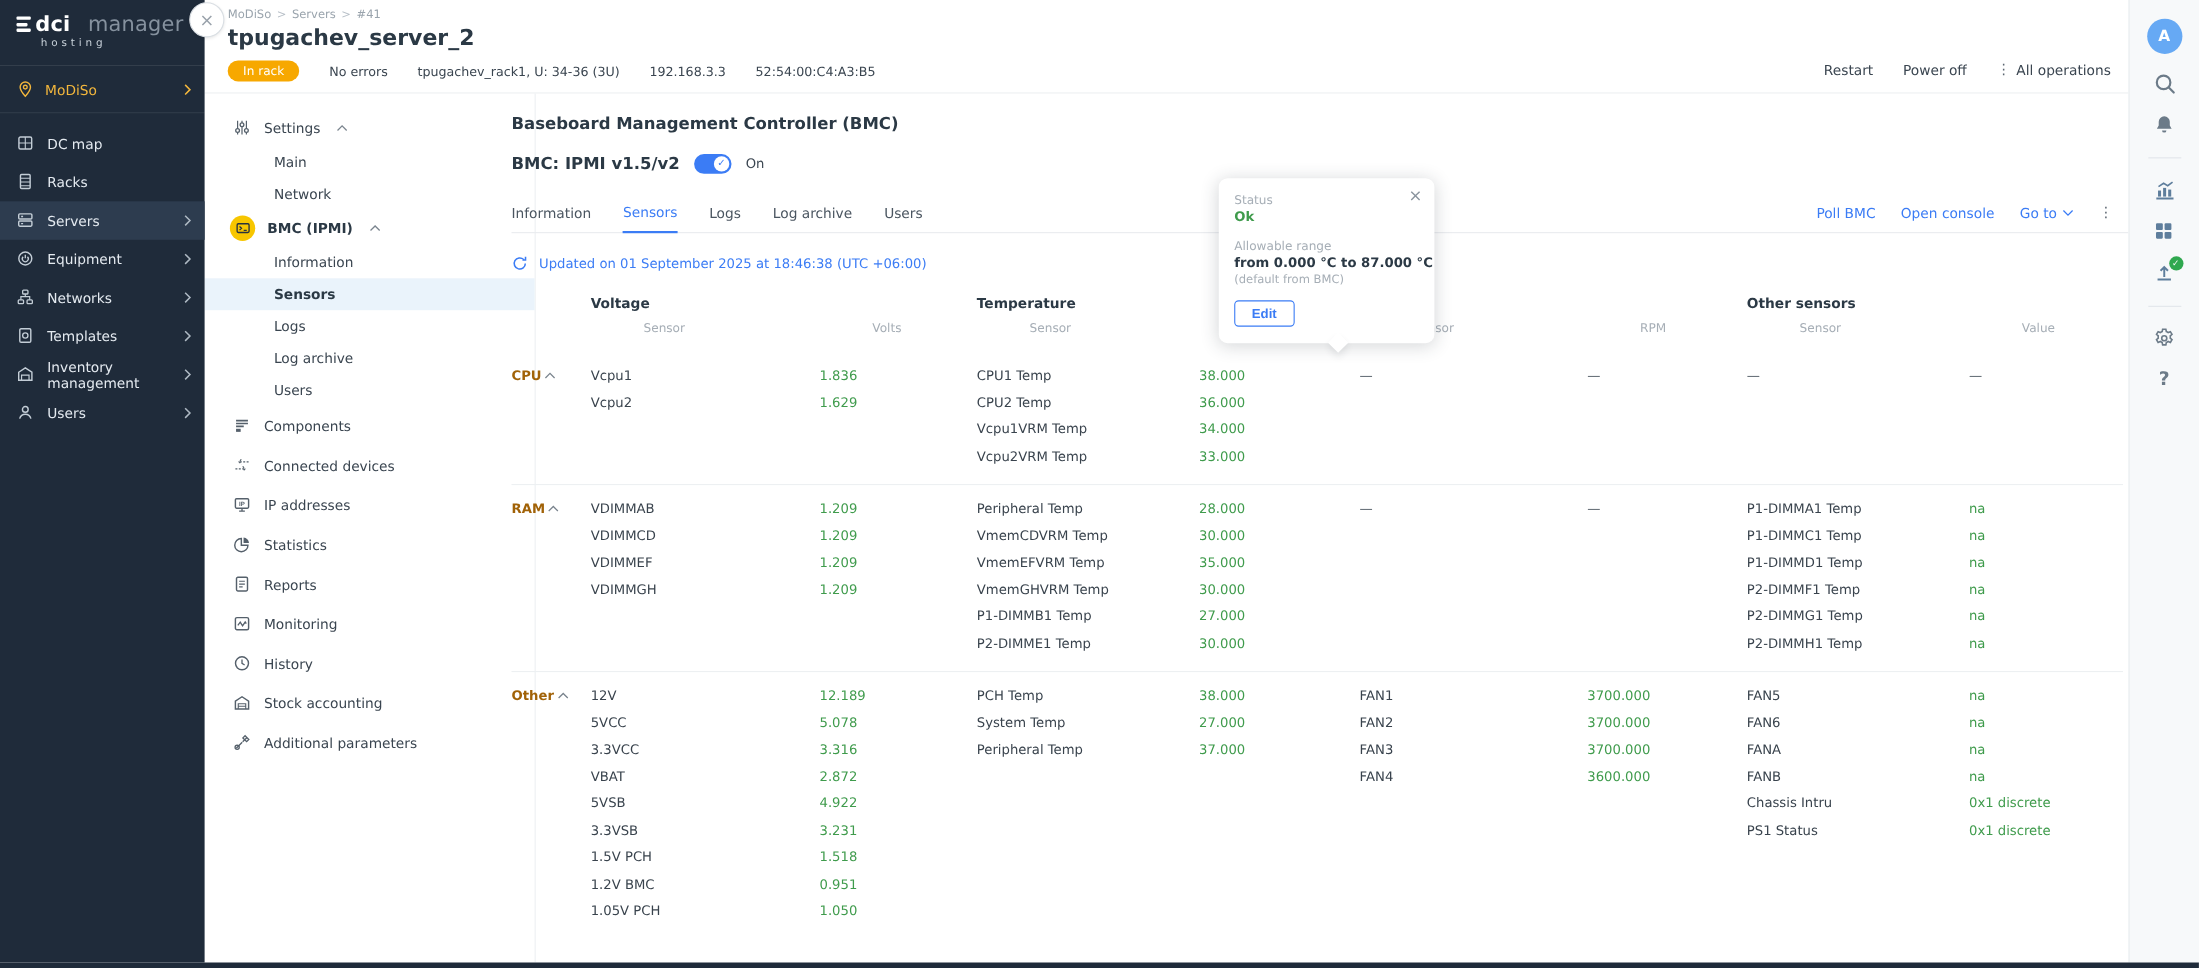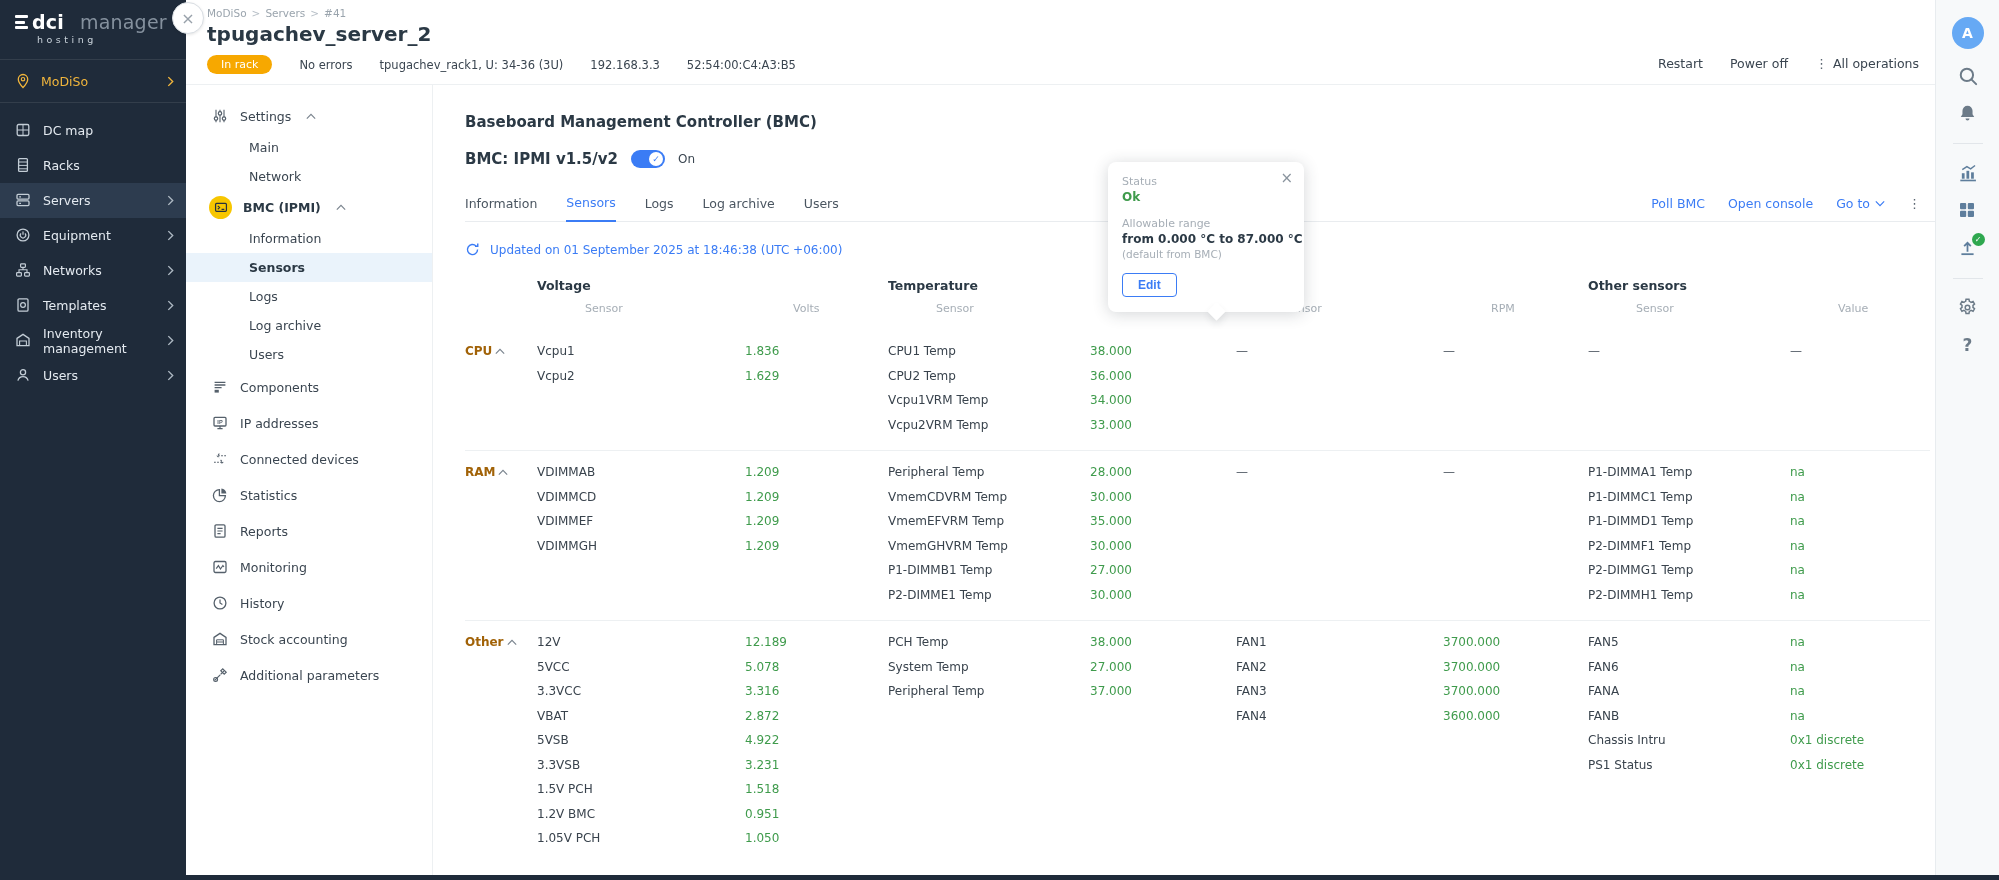--- a/index.html
+++ b/index.html
@@ -53,37 +53,37 @@
   .breadcrumb .bc-sep{color:#B7BFC7;}
   .page-title{font-size:20px;font-weight:bold;color:#2B3945;margin-top:3px;}
   .badge-row{display:flex;align-items:center;gap:27px;margin-top:9px;font-size:11.5px;color:#3A4550;}
   .pill{background:#F7A800;color:#fff;border-radius:11px;padding:3px 14px;font-size:11px;}
   .header-actions{position:absolute;right:16px;bottom:13px;display:flex;gap:27px;align-items:center;font-size:12.5px;color:#3A4550;}
   .action-btn{cursor:pointer;}
   .kebab{color:#5A6570;font-size:13px;cursor:pointer;}
   .allops{display:flex;align-items:center;gap:5px;cursor:pointer;}
 
   
-  .tree{position:absolute;left:0;top:85px;width:247px;bottom:0;border-right:1px solid #EDF0F2;box-sizing:border-box;
+  .tree{position:absolute;left:0;top:85px;width:301px;bottom:0;border-right:1px solid #EDF0F2;box-sizing:border-box;
         padding-top:15px;font-size:12.5px;color:#3A4550;}
   .tree-item{display:flex;align-items:center;gap:11px;padding-left:26px;height:33px;cursor:pointer;}
   .tree-item.tall{height:36px;}
   .tree-item .t-icon{width:17px;height:17px;color:#55606B;flex:0 0 auto;}
   .tree-item .t-badge{width:23px;height:23px;margin-left:-3px;border-radius:50%;background:#F7C600;display:flex;
                       align-items:center;justify-content:center;flex:0 0 auto;}
   .tree-item .t-badge svg{width:14px;height:14px;color:#27323E;}
   .tree-item.sub{padding-left:63px;height:29px;}
   .tree-item.sub.active{background:#EAF3FB;font-weight:bold;color:#2B3945;}
   .tree-item.bold{font-weight:bold;color:#2B3945;}
   .tree-chevu{color:#7A848E;margin-left:4px;}
   .tree-chevu svg{width:10px;height:7px;}
 
   
   .content{position:absolute;left:279px;top:85px;right:0;bottom:0;}
-  .h2{font-size:15px;font-weight:bold;color:#2B3945;margin-top:28px;}
+  .h2{font-size:15px;font-weight:bold;color:#2B3945;margin-top:18px;}
   .bmc-row{display:flex;align-items:center;gap:13px;margin-top:19px;}
   .bmc-label{font-size:15px;font-weight:bold;color:#2B3945;}
   .toggle{width:34px;height:18px;border-radius:9px;background:#3B7CF5;position:relative;cursor:pointer;}
   .toggle .knob{position:absolute;right:2px;top:2px;width:14px;height:14px;border-radius:50%;background:#fff;
                 color:#3B7CF5;font-size:9px;display:flex;align-items:center;justify-content:center;}
   .toggle-state{font-size:12px;color:#3A4550;}
   .tabs-row{display:flex;align-items:flex-end;margin-top:23px;border-bottom:1px solid #E9ECEF;padding-right:14px;height:31px;box-sizing:border-box;}
   .tab{margin-right:29px;padding-bottom:10px;color:#4A5560;cursor:pointer;font-size:12.5px;}
   .tab.active{color:#3B7CF5;border-bottom:2px solid #3B7CF5;margin-bottom:-1px;}
   .tab-links{margin-left:auto;display:flex;gap:23px;align-items:center;padding-bottom:10px;}
@@ -346,35 +346,35 @@
           <svg viewBox="0 0 16 16" width="16" height="16">
             <path d="M2.6 3.4h10.8M2.6 6h10.8M2.6 8.6h7" stroke="currentColor" stroke-width="1.4"></path>
             <rect x="2.6" y="10.8" width="4.2" height="2.8" fill="currentColor"></rect>
           </svg>
         </span>
         <span>Components</span>
       </div>
       <div class="tree-item tall">
         <span class="t-icon">
           <svg viewBox="0 0 16 16" width="16" height="16">
+            <path d="M14 4.8H5.4M7.4 2.6L5.2 4.8l2.2 2.2" fill="none" stroke="currentColor" stroke-width="1.1" stroke-dasharray="1.8 1.3"></path>
+            <path d="M2 11.2h8.6M8.6 9l2.2 2.2-2.2 2.2" fill="none" stroke="currentColor" stroke-width="1.1" stroke-dasharray="1.8 1.3"></path>
+          </svg>
+        </span>
+        <span>Connected devices</span>
+      </div>
+      <div class="tree-item tall">
+        <span class="t-icon">
+          <svg viewBox="0 0 16 16" width="16" height="16">
             <rect x="2" y="2.4" width="12" height="8.6" rx="1" fill="none" stroke="currentColor" stroke-width="1.3"></rect>
             <text x="8" y="8.9" font-size="5.6" text-anchor="middle" fill="currentColor" font-family="sans-serif" font-weight="bold">IP</text>
             <path d="M8 11v2.4M5.4 13.6h5.2" stroke="currentColor" stroke-width="1.2"></path>
           </svg>
         </span>
         <span>IP addresses</span>
-      </div>
-      <div class="tree-item tall">
-        <span class="t-icon">
-          <svg viewBox="0 0 16 16" width="16" height="16">
-            <path d="M14 4.8H5.4M7.4 2.6L5.2 4.8l2.2 2.2" fill="none" stroke="currentColor" stroke-width="1.1" stroke-dasharray="1.8 1.3"></path>
-            <path d="M2 11.2h8.6M8.6 9l2.2 2.2-2.2 2.2" fill="none" stroke="currentColor" stroke-width="1.1" stroke-dasharray="1.8 1.3"></path>
-          </svg>
-        </span>
-        <span>Connected devices</span>
       </div>
       <div class="tree-item tall">
         <span class="t-icon">
           <svg viewBox="0 0 16 16" width="16" height="16">
             <path d="M7.4 2.6a6 6 0 1 0 6 6h-6z" fill="none" stroke="currentColor" stroke-width="1.3"></path>
             <path d="M9.4 1.6a6 6 0 0 1 5 5h-5z" fill="currentColor"></path>
           </svg>
         </span>
         <span>Statistics</span>
       </div>

